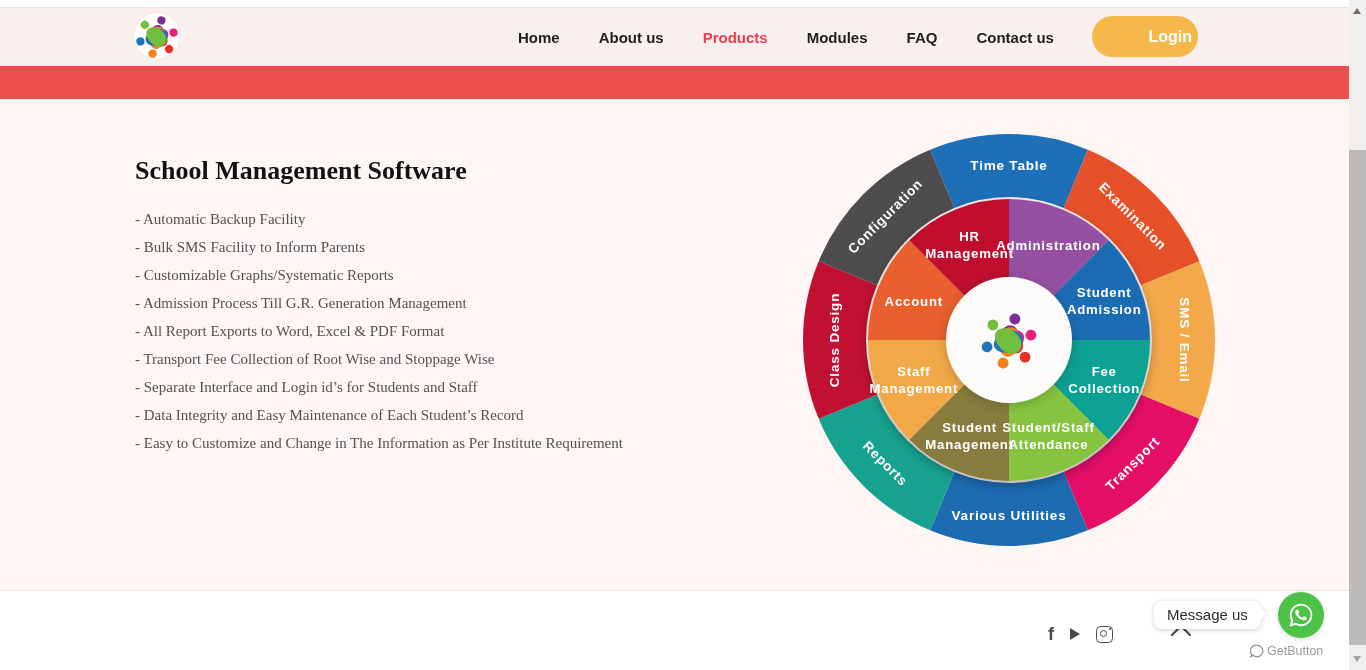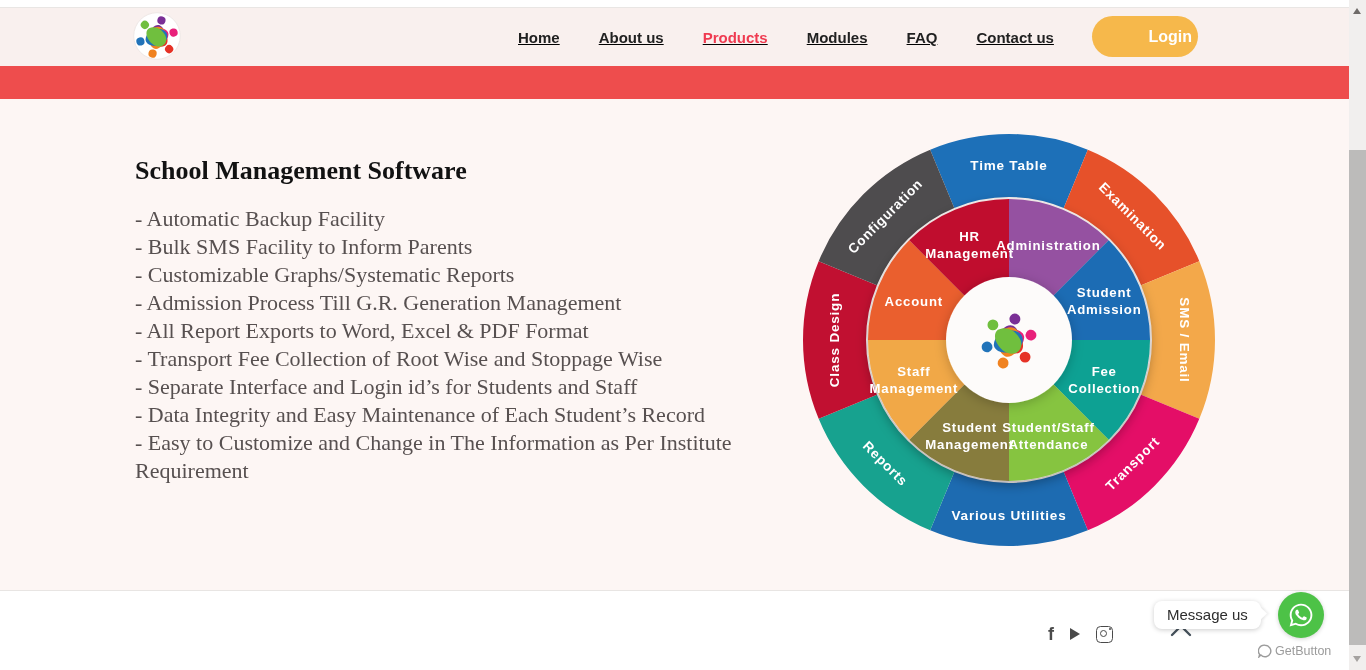--- a/index.html
+++ b/index.html
@@ -6,36 +6,36 @@
   .page{position:relative;width:1366px;height:670px;overflow:hidden;background:#fff;
         font-family:"Liberation Sans",sans-serif;}
 
   
   .top-strip{position:absolute;left:0;top:0;width:1366px;height:7px;background:#ffffff;
              border-bottom:1px solid #e9e6e4;}
 
   
   .header{position:absolute;left:0;top:8px;width:1349px;height:58px;background:var(--header_bg);}
   .logo-wrap{position:absolute;left:133px;top:4px;width:48px;height:48px;cursor:pointer;}
-  .nav{position:absolute;left:518px;top:0;height:58px;display:flex;align-items:center;gap:39px;text-decoration:underline;}
+  .nav{position:absolute;left:518px;top:0;height:58px;display:flex;align-items:center;gap:39px;}
   .nav a{font-size:15px;font-weight:700;color:#212121;text-decoration:none;cursor:pointer;}
   .nav a.active{color:var(--accent_red);}
   .login-btn{position:absolute;left:1092px;top:8px;width:106px;height:41px;border:none;
              border-radius:21px;background:var(--login_bg);color:#ffffff;font-size:16px;
              font-weight:700;font-family:"Liberation Sans",sans-serif;cursor:pointer;text-align:right;}
 
   
   .banner{position:absolute;left:0;top:66px;width:1349px;height:33px;background:var(--banner_red);}
 
   
   .main{position:absolute;left:0;top:99px;width:1349px;height:491px;background:var(--main_bg);}
   .main h1{position:absolute;left:135px;top:57px;margin:0;font-family:"Liberation Serif",serif;
            font-size:26px;font-weight:700;color:#121212;}
   .features{position:absolute;left:135px;top:106px;width:612px;
-            font-family:"Liberation Serif",serif;font-size:22px;line-height:28px;color:#575050;}
+            font-family:"Liberation Serif",serif;font-size:15px;line-height:28px;color:#575050;}
   .features div{min-height:28px;}
 
   
   .wheel-wrap{position:absolute;left:801px;top:33px;width:416px;height:416px;}
   .wheel-wrap svg{display:block;}
   .wheel-wrap text{fill:#ffffff;font-weight:700;letter-spacing:.8px;
                    font-family:"Liberation Sans",sans-serif;}
 
   
   .footer{position:absolute;left:0;top:590px;width:1349px;height:80px;background:#ffffff;
@@ -53,21 +53,21 @@
   .chevron-up{position:absolute;left:1169px;top:32px;cursor:pointer;}
   .tooltip{position:absolute;left:1154px;top:10px;height:28px;line-height:28px;padding:0 13px;
            background:#ffffff;border-radius:8px;font-size:15px;color:#2d2d2d;
            box-shadow:0 1px 5px rgba(0,0,0,.20);cursor:pointer;}
   .tooltip::after{content:"";position:absolute;right:-4px;top:8px;width:9px;height:9px;
            background:#fff;transform:rotate(45deg);box-shadow:2px -2px 2px rgba(0,0,0,.05);}
   .whatsapp-btn{position:absolute;left:1278px;top:1px;width:46px;height:46px;border-radius:50%;
            background:var(--whatsapp_green);display:flex;align-items:center;justify-content:center;
            cursor:pointer;box-shadow:0 1px 4px rgba(0,0,0,.18);}
   .getbutton{position:absolute;left:1250px;top:53px;width:100px;display:flex;align-items:center;
-           gap:3px;color:#9b9b9b;font-size:12.5px;cursor:pointer;margin-left:8px;}
+           gap:3px;color:#9b9b9b;font-size:12.5px;cursor:pointer;}
 
   
   .scrollbar{position:absolute;right:0;top:0;width:17px;height:670px;background:#f1efee;z-index:60;}
   .sb-up{position:absolute;top:8px;left:4px;width:0;height:0;border-left:4.5px solid transparent;
          border-right:4.5px solid transparent;border-bottom:6px solid #6f6b69;cursor:pointer;}
   .sb-down{position:absolute;bottom:8px;left:4px;width:0;height:0;border-left:4.5px solid transparent;
          border-right:4.5px solid transparent;border-top:6px solid #a5a2a0;cursor:pointer;}
   .sb-thumb{position:absolute;top:150px;left:0;width:17px;height:495px;background:#bcbbba;cursor:pointer;}
 
   .hidden-defs{position:absolute;width:0;height:0;overflow:hidden;}

